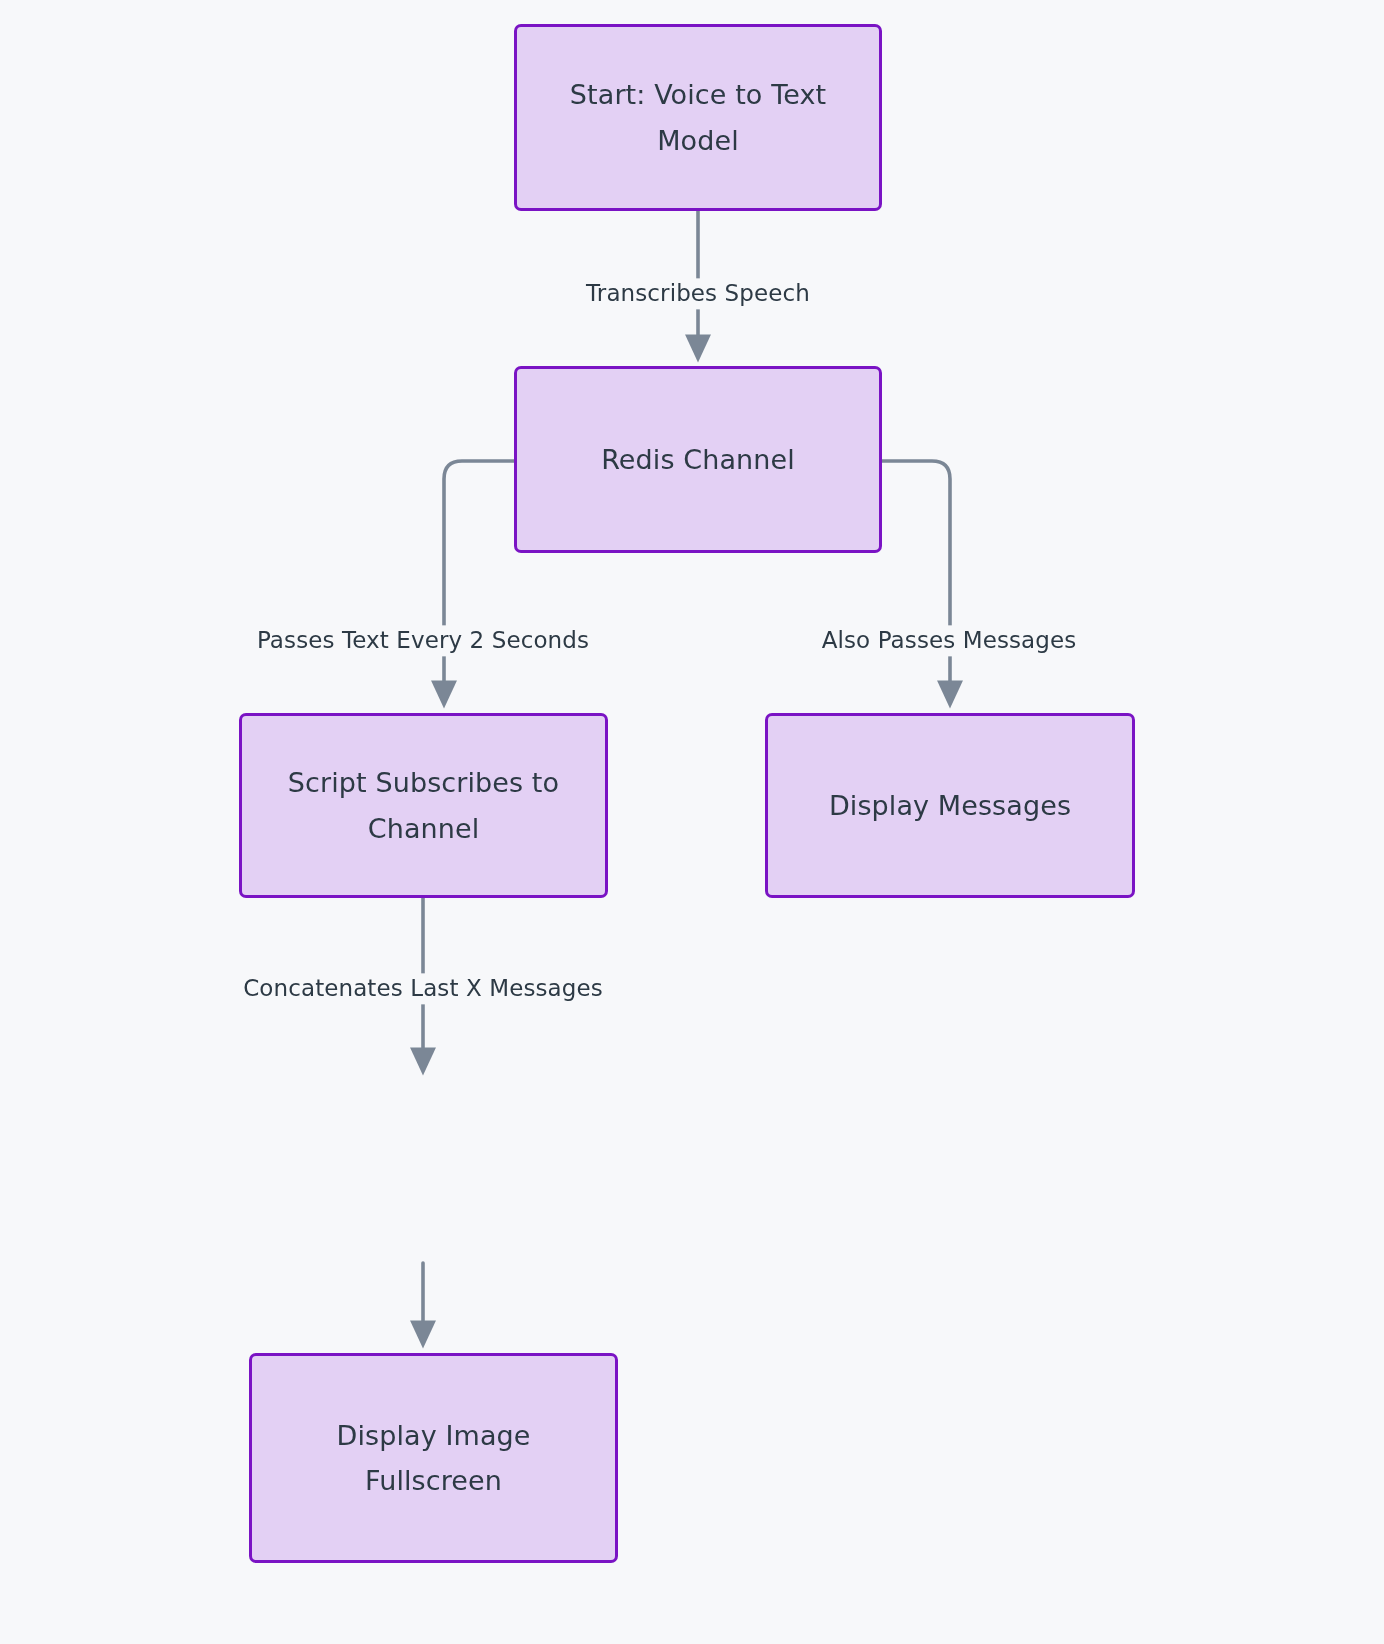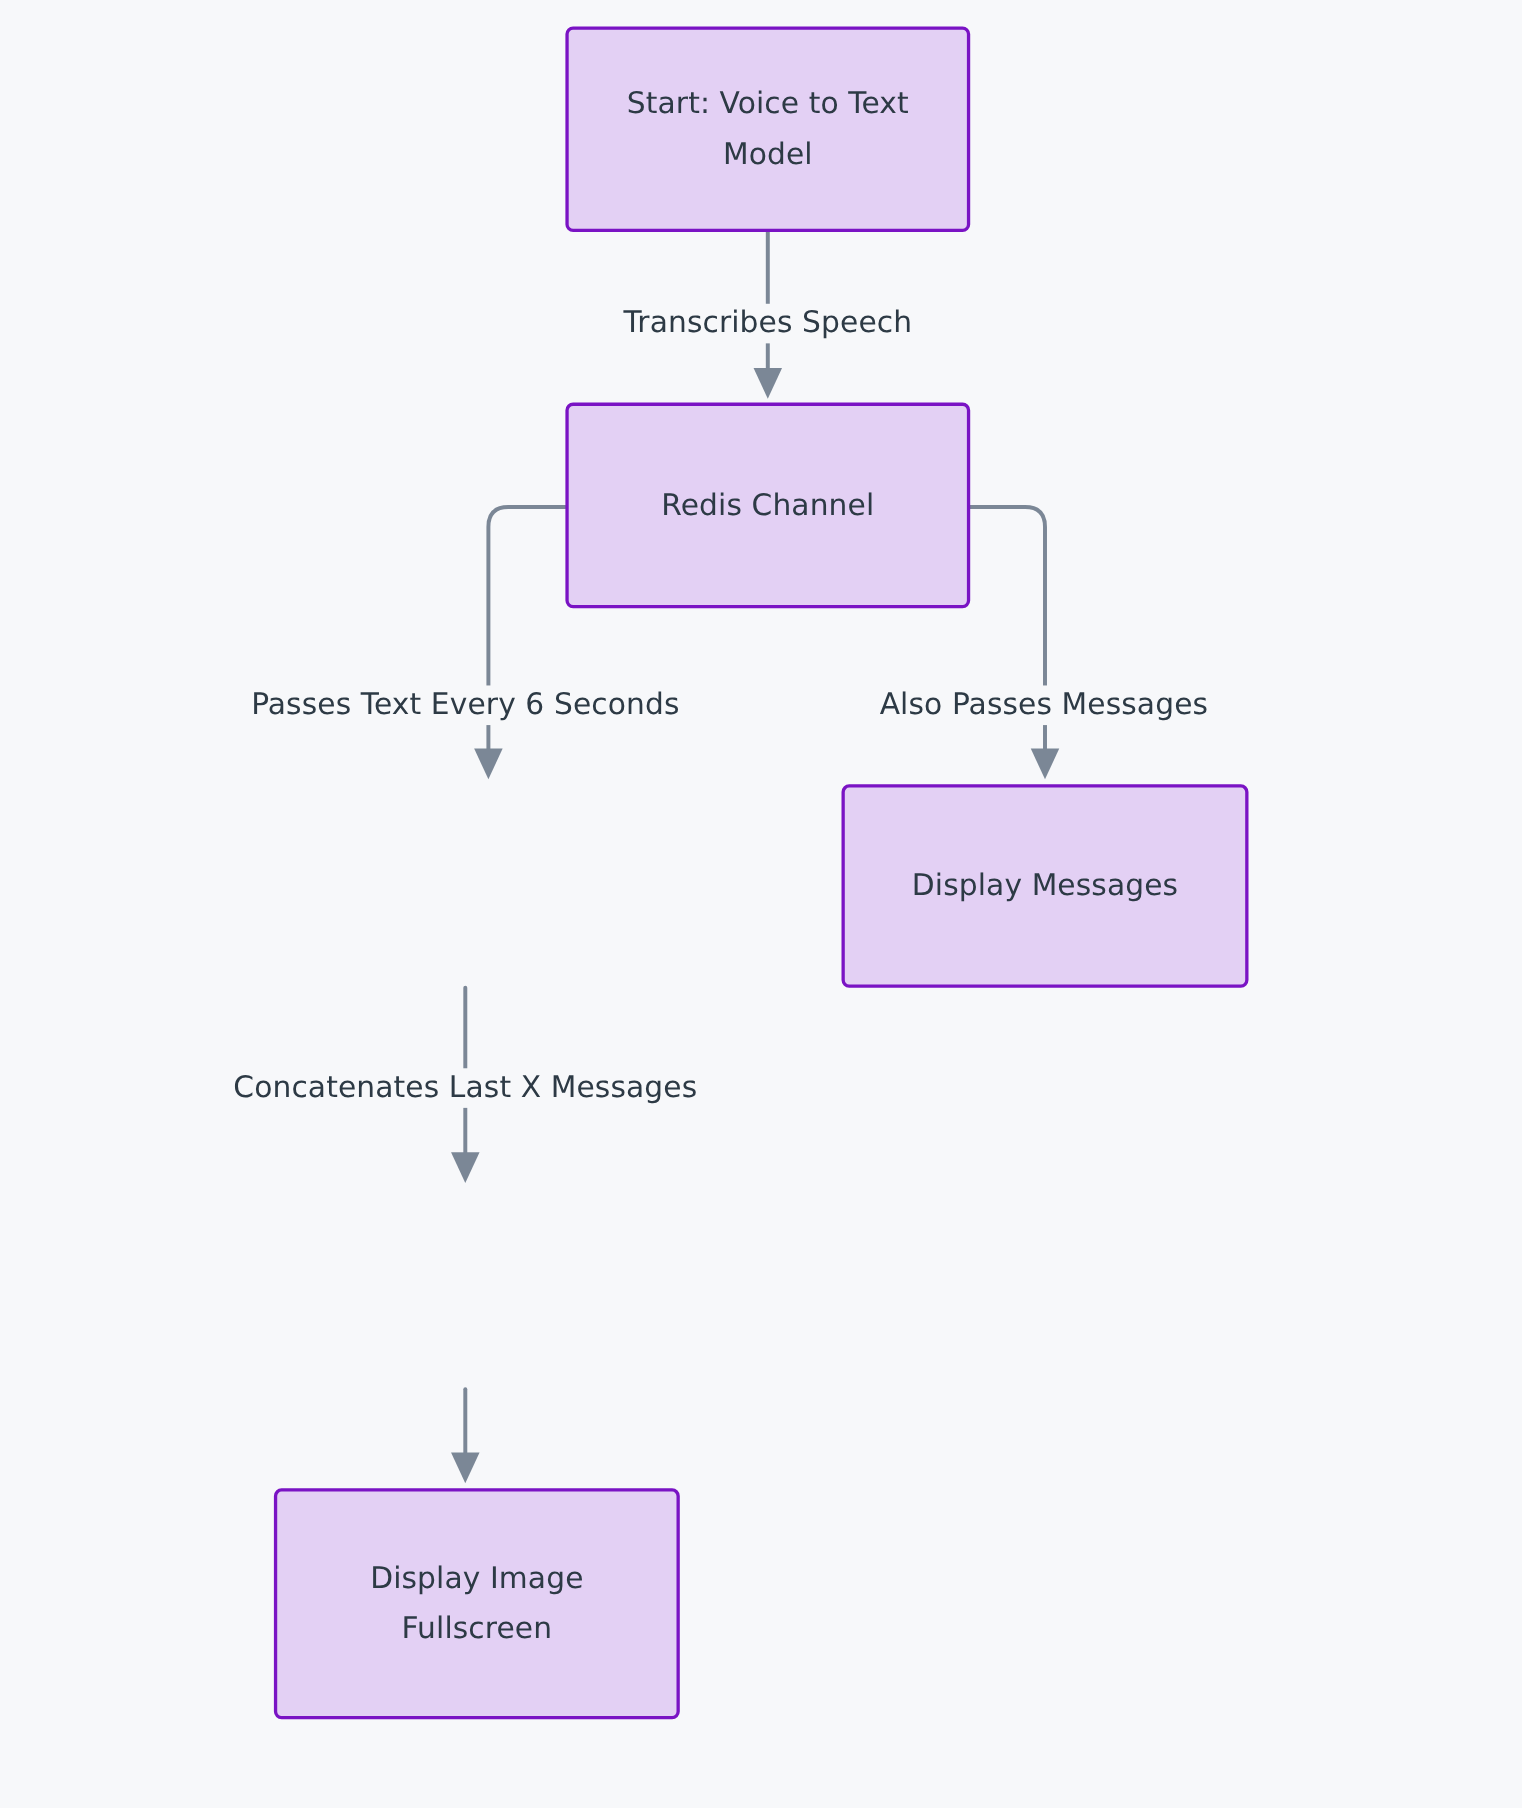--- a/index.html
+++ b/index.html
@@ -42,21 +42,21 @@
     font-size: 27px;
     line-height: 1.68;
     font-weight: 400;
     letter-spacing: 0.1px;
     white-space: pre-line;
     padding: 0 14px;
   }
   .edge-label {
     position: absolute;
     color: #2d3a45;
-    font-size: 27px;
+    font-size: 23px;
     line-height: 1.1;
     letter-spacing: 0.1px;
     white-space: nowrap;
     background: #f7f8fa;
     padding: 3px 6px;
     transform: translate(-50%, -50%);
   }
 
   
   #node-start            { left: 514px;  top: 24px;   width: 368px; height: 187px; }
@@ -97,32 +97,36 @@
 
   <div class="node" id="node-start">
     <span class="node-label">Start: Voice to Text
 Model</span>
   </div>
 
   <div class="node" id="node-redis">
     <span class="node-label">Redis Channel</span>
   </div>
 
+  <div class="node" id="node-script">
+    <span class="node-label">Script Subscribes to
+Channel</span>
+  </div>
 
   <div class="node" id="node-display-messages">
     <span class="node-label">Display Messages</span>
   </div>
 
 
   <div class="node" id="node-fullscreen">
     <span class="node-label">Display Image
 Fullscreen</span>
   </div>
 
   <div class="edge-label" id="label-transcribes">Transcribes Speech</div>
 
-  <div class="edge-label" id="label-passes-text">Passes Text Every 6 Seconds</div>
+  <div class="edge-label" id="label-passes-text">Passes Text Every 2 Seconds</div>
 
   <div class="edge-label" id="label-concatenates">Concatenates Last X Messages</div>
 
   <div class="edge-label" id="label-also-passes">Also Passes Messages</div>
 
 </div>
 
 </body></html>

